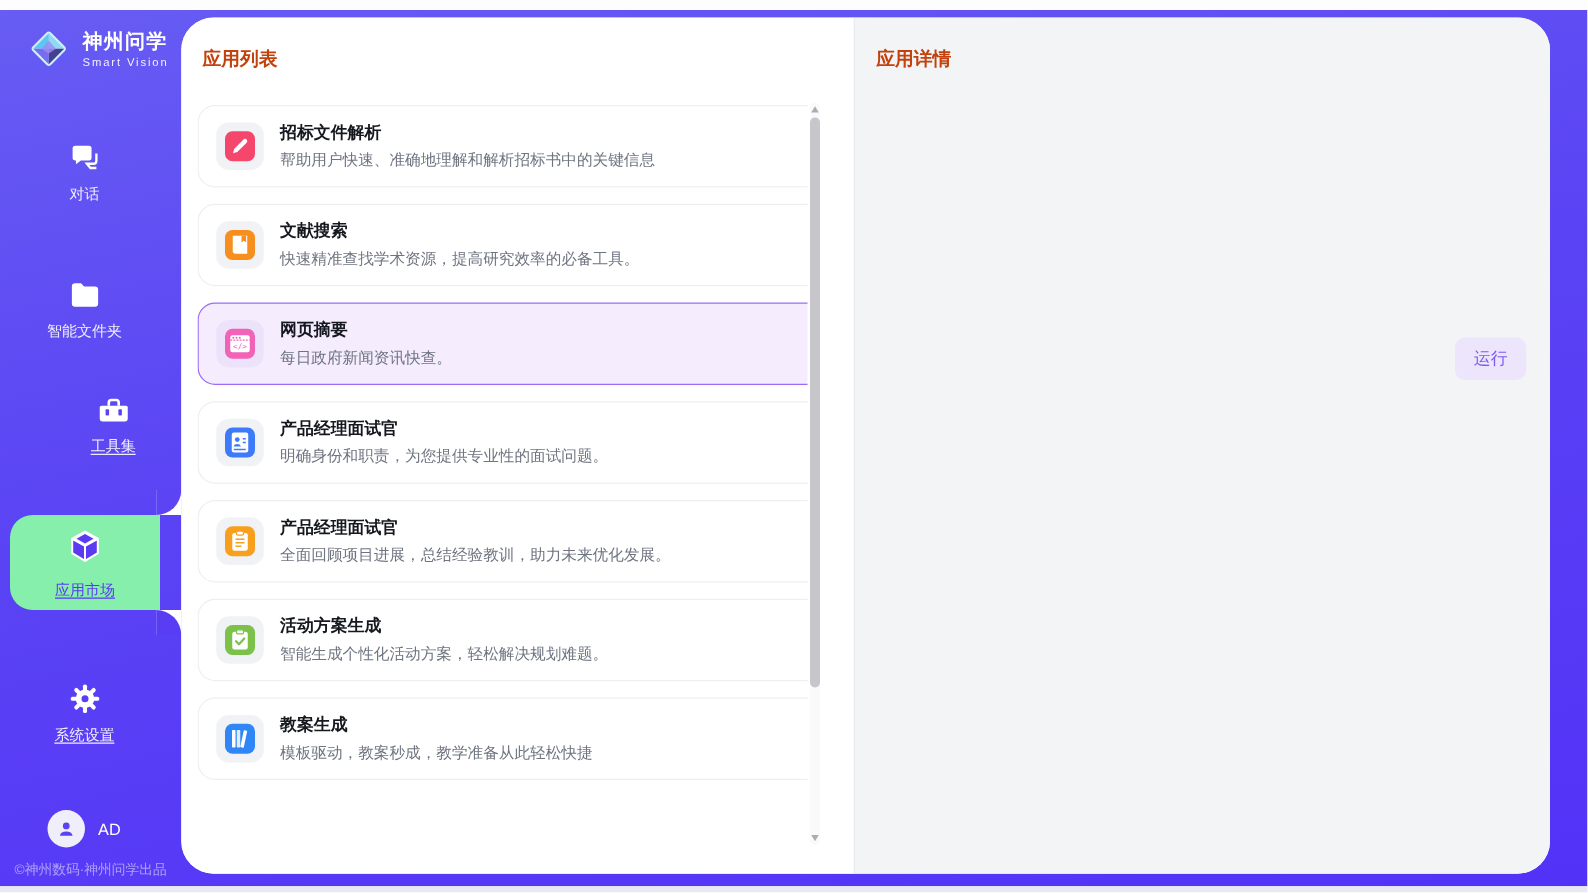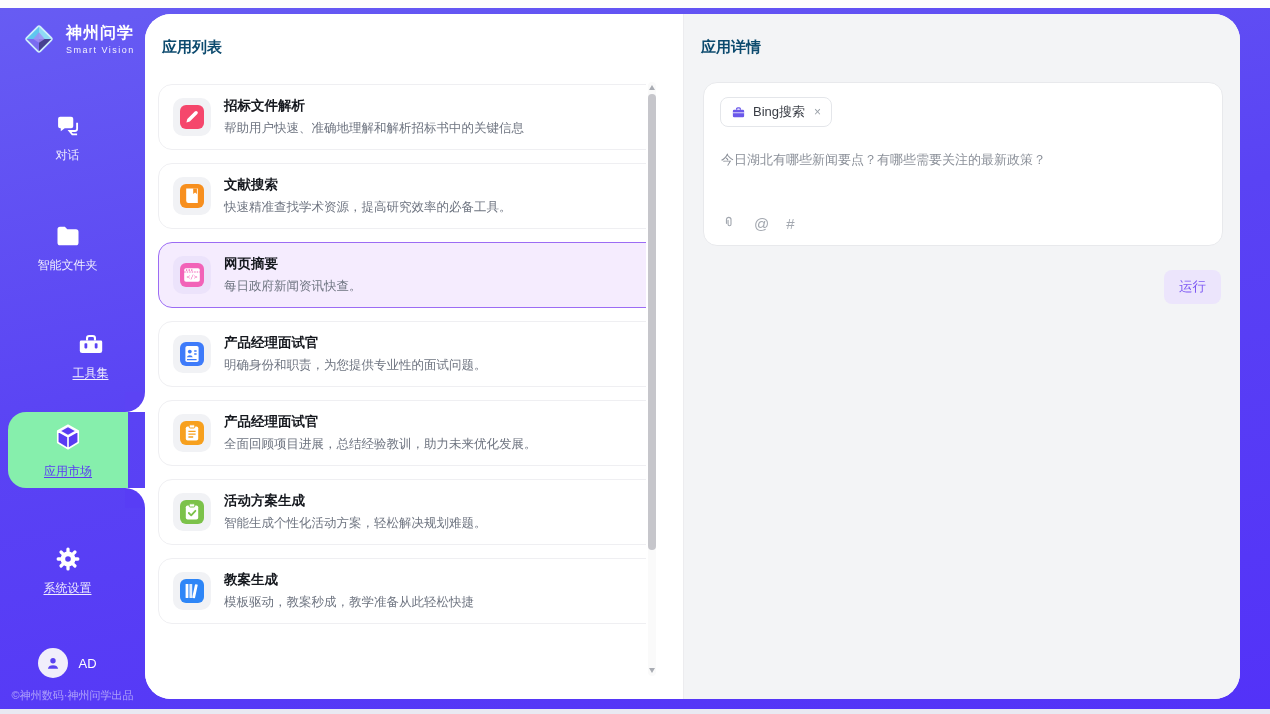--- a/index.html
+++ b/index.html
@@ -36,21 +36,21 @@
   .user-name { font-size:13px; color:#ffffff; }
   .side-footer { position:absolute; left:0; top:680px; width:145px; text-align:center;
     font-size:11px; color:rgba(255,255,255,.5); white-space:nowrap; }
 
   
   .content { position:absolute; left:145px; top:14px; width:1095px; height:685px;
     border-radius:26px; overflow:hidden; display:flex; background:#ffffff; }
 
   
   .list-panel { position:relative; width:538px; height:100%; background:#ffffff; }
-  .panel-title { position:absolute; left:17px; top:24px; font-size:15px; font-weight:700; color:#0c4a6e; }
+  .panel-title { position:absolute; left:17px; top:24px; font-size:15px; font-weight:700; color:#c2410c; }
   .items { position:absolute; left:13px; top:70px; width:488px; height:615px; overflow:hidden; }
   .card { position:relative; width:513px; height:66px; margin-bottom:13px; background:#ffffff;
     border:1px solid #efeff2; border-radius:14px; display:flex; align-items:center; padding:0 14px; cursor:pointer; }
   .card.selected { background:#f5ecfe; border:1.5px solid #9c6cf4; }
   .tile { width:38px; height:38px; border-radius:10px; background:#f1f2f5; display:flex; align-items:center; justify-content:center; flex:none; }
   .card.selected .tile { background:#ece3fb; }
   .glyph { width:24px; height:24px; border-radius:6px; display:block; }
   .card-text { margin-left:13px; min-width:0; }
   .card-title { font-size:13.5px; font-weight:700; color:#15181e; }
   .card-desc { font-size:12.5px; color:#6e7480; margin-top:5px; white-space:nowrap; }
@@ -106,21 +106,21 @@
       <span class="nav-label">对话</span>
     </div>
 
     <div class="nav-item" style="top:214px;">
       <svg class="nico" width="28" height="28" viewBox="0 0 24 24">
         <path fill="#fff" d="M3 6.2A2.2 2.2 0 0 1 5.2 4h4.1l2.1 2.2h7.4A2.2 2.2 0 0 1 21 8.4v9.4a2.2 2.2 0 0 1-2.2 2.2H5.2A2.2 2.2 0 0 1 3 17.8V6.2z"></path>
       </svg>
       <span class="nav-label">智能文件夹</span>
     </div>
 
-    <div class="nav-item" style="top:322px;padding-left:46px;">
+    <div class="nav-item" style="top:306px;padding-left:46px;">
       <svg class="nico" width="28" height="28" viewBox="0 0 24 24">
         <path fill="none" stroke="#fff" stroke-width="1.8" d="M8.6 9V7a1.9 1.9 0 0 1 1.9-1.9h3A1.9 1.9 0 0 1 15.4 7v2"></path>
         <path fill="#fff" d="M3.6 9h16.8a1.2 1.2 0 0 1 1.2 1.2v7.6a2 2 0 0 1-2 2H4.4a2 2 0 0 1-2-2v-7.6A1.2 1.2 0 0 1 3.6 9z"></path>
         <rect x="6.4" y="11.4" width="2.4" height="4.4" rx=".7" fill="#5a43f4"></rect>
         <rect x="15.2" y="11.4" width="2.4" height="4.4" rx=".7" fill="#5a43f4"></rect>
       </svg>
       <span class="nav-label und">工具集</span>
     </div>
 
     <div class="notch notch-top"></div>
@@ -280,40 +280,19 @@
       <div class="scrollbar">
         <span class="scroll-up"></span>
         <span class="scroll-thumb"></span>
         <span class="scroll-down"></span>
       </div>
     </section>
 
     <section class="detail-panel">
       <h2 class="panel-title">应用详情</h2>
 
-      <div class="detail-card">
-        <span class="chip">
-          <svg width="15" height="15" viewBox="0 0 24 24">
-            <path fill="none" stroke="#6b58ea" stroke-width="2" d="M9 7.5V6.2A1.7 1.7 0 0 1 10.7 4.5h2.6A1.7 1.7 0 0 1 15 6.2v1.3"></path>
-            <rect x="3" y="7.5" width="18" height="12" rx="2" fill="#6b58ea"></rect>
-            <line x1="3" y1="12.4" x2="21" y2="12.4" stroke="#fff" stroke-width="1.2"></line>
-          </svg>
-          <span class="chip-label">Bing搜索</span>
-          <span class="chip-close">×</span>
-        </span>
-
-        <div class="query-text">今日湖北有哪些新闻要点？有哪些需要关注的最新政策？</div>
-
-        <div class="tool-row">
-          <svg width="16" height="18" viewBox="0 0 24 24" style="cursor:pointer;">
-            <path fill="none" stroke="#a3a8b0" stroke-width="1.7" stroke-linecap="round" d="M8.2 12.5V6.9a3.4 3.4 0 0 1 6.8 0v7a2.2 2.2 0 0 1-4.4 0V7.8"></path>
-          </svg>
-          <span class="tool-sym">@</span>
-          <span class="tool-sym">#</span>
-        </div>
-      </div>
 
       <button class="run-btn">运行</button>
     </section>
   </main>
 
   <div class="bottom-strip"></div>
 </div>
 
 </body></html>

